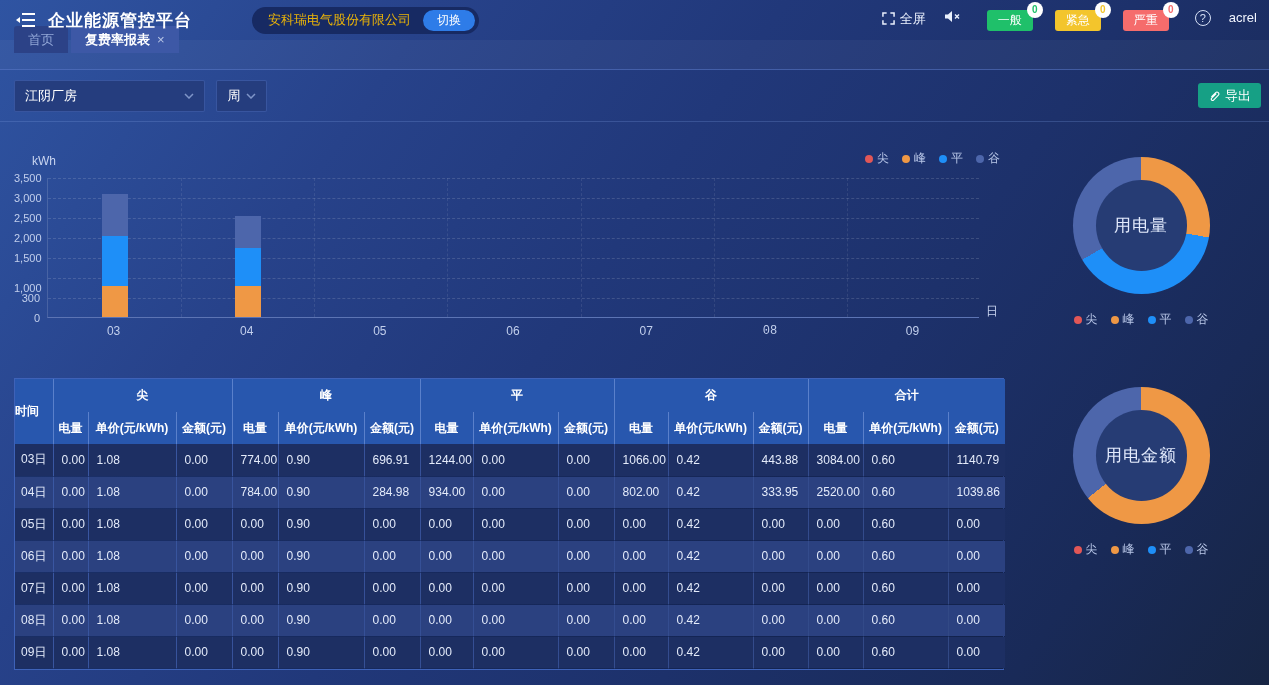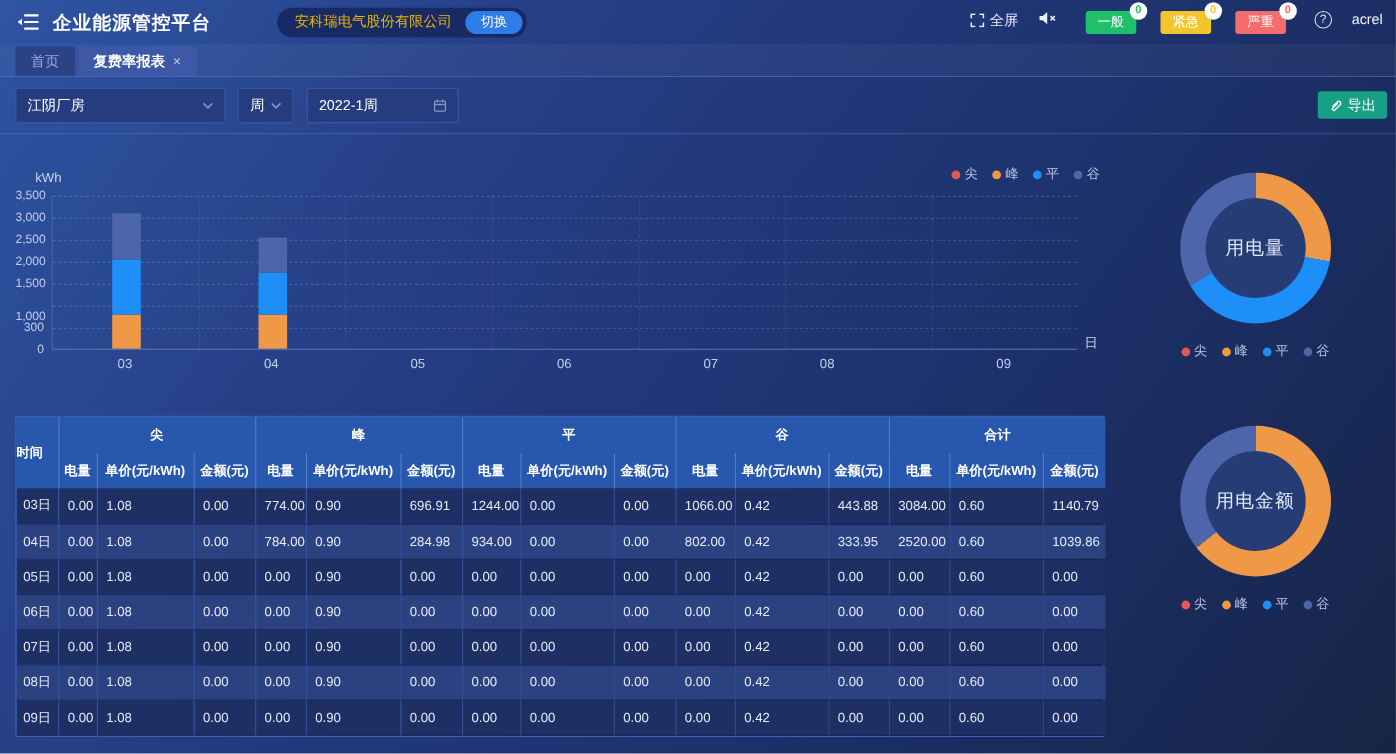--- a/index.html
+++ b/index.html
@@ -22,21 +22,21 @@
   .header-right{ margin-left:auto; display:flex; align-items:flex-start; gap:18px; }
   .fullscreen{ display:flex; align-items:center; gap:5px; font-size:13px; color:#eaf0fd; cursor:pointer; }
   .mute{ cursor:pointer; display:flex; align-items:center; }
   .alarm-group{ display:flex; align-items:center; gap:22px; margin:0 8px; }
   .alarm-btn{ position:relative; border:none; color:#fff; font-size:12px; height:21px; min-width:46px; padding:0 8px; border-radius:3px; cursor:pointer; }
   .alarm-badge{ position:absolute; top:-8px; right:-10px; background:#fff; border-radius:50%; width:16px; height:16px; font-size:10px; font-weight:bold; line-height:16px; text-align:center; }
   .help-icon{ width:16px; height:16px; border:1px solid #d7e1f6; border-radius:50%; font-size:11px; line-height:14px; text-align:center; color:#d7e1f6; cursor:pointer; }
   .username{ font-size:13px; color:#f2f6ff; cursor:pointer; }
 
   
-  .tabbar{ height:30px; display:flex; align-items:flex-end; padding:0 0 0 14px; gap:3px; background:rgba(255,255,255,0.04); border-bottom:1px solid rgba(90,120,200,0.55); }
+  .tabbar{ height:30px; display:flex; align-items:flex-end; padding:0 0 16px 14px; gap:3px; background:rgba(255,255,255,0.04); border-bottom:1px solid rgba(90,120,200,0.55); }
   .tab{ height:27px; display:flex; align-items:center; gap:7px; padding:0 14px; font-size:13px; color:#93a8d8; background:#2c4287; border-radius:3px 3px 0 0; cursor:pointer; }
   .tab.active{ background:#3d58a6; color:#fff; font-weight:bold; }
   .tab .close{ color:#b9c6e6; font-size:13px; font-weight:normal; cursor:pointer; }
 
   
   .toolbar{ position:relative; height:52px; padding:10px 14px 16px; border-bottom:1px solid rgba(120,150,220,0.28); }
   .sel{ display:inline-flex; align-items:center; justify-content:space-between; background:#253d7e; border:1px solid rgba(80,115,200,0.45); border-radius:2px; height:32px; padding:0 10px; font-size:13px; color:#fff; vertical-align:top; cursor:pointer; }
   .sel + .sel{ margin-left:7px; }
   .sel-site{ width:191px; }
   .sel-period{ width:51px; }
@@ -137,27 +137,20 @@
       <span>江阴厂房</span>
       <svg width="10" height="6" viewBox="0 0 10 6">
           <path d="M1 1 L5 5 L9 1" fill="none" stroke="#7f95c8" stroke-width="1.5"></path>
         </svg>
     </span>
     <span class="sel sel-period">
       <span>周</span>
       <svg width="10" height="6" viewBox="0 0 10 6">
           <path d="M1 1 L5 5 L9 1" fill="none" stroke="#7f95c8" stroke-width="1.5"></path>
         </svg>
-    </span>
-    <span class="sel sel-date">
-      <span>2022-1周</span>
-      <svg width="12" height="12" viewBox="0 0 12 12">
-        <rect x="1" y="2" width="10" height="9" rx="1" fill="none" stroke="#7f95c8" stroke-width="1.2"></rect>
-        <path d="M3.5 0.5 V3 M8.5 0.5 V3 M1 5 H11" stroke="#7f95c8" stroke-width="1.2"></path>
-      </svg>
     </span>
     <button class="export-btn">
       <svg width="12" height="12" viewBox="0 0 14 14">
         <path d="M4 8 L9 3 a2.2 2.2 0 0 1 3.1 3.1 L6.5 11.7 a1.5 1.5 0 0 1 -2.2 -2.2 L9.6 4.2" fill="none" stroke="#fff" stroke-width="1.3"></path>
       </svg>
       <span>导出</span>
     </button>
   </div>
 
   <div class="chart-panel">
@@ -217,21 +210,21 @@
       <span class="ytick" style="left: 0px; top: 114px; width: 26px;">1,500</span>
       <span class="ytick" style="left: 0px; top: 94px; width: 26px;">2,000</span>
       <span class="ytick" style="left: 0px; top: 74px; width: 26px;">2,500</span>
       <span class="ytick" style="left: 0px; top: 54px; width: 26px;">3,000</span>
       <span class="ytick" style="left: 0px; top: 34px; width: 26px;">3,500</span>
       <span class="xtick" style="left: 99.5714px;">03</span>
       <span class="xtick" style="left: 232.714px;">04</span>
       <span class="xtick" style="left: 365.857px;">05</span>
       <span class="xtick" style="left: 499px;">06</span>
       <span class="xtick" style="left: 632.143px;">07</span>
-      <span class="xtick" style="left: 738px;">08</span>
+      <span class="xtick" style="left: 756px; font-family: Liberation Mono, monospace;">08</span>
       <span class="xtick" style="left: 898.429px;">09</span>
     </div>
 
   <div class="donut-card first">
     <div class="donut" id="donut1" style="background: conic-gradient(rgb(239, 152, 69) 0deg, rgb(239, 152, 69) 100.086deg, rgb(30, 143, 248) 100.086deg, rgb(30, 143, 248) 240deg, rgb(77, 102, 171) 240deg, rgb(77, 102, 171) 360deg);">
       <span class="donut-title">用电量</span>
     </div>
     <div class="donut-legend" id="donut1-legend">
         <span class="lg-item">
           <span class="lg-dot" style="background: rgb(226, 87, 87);"></span>

